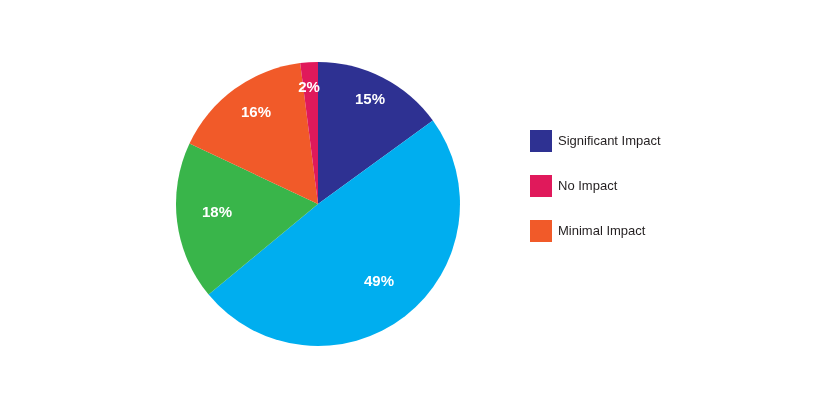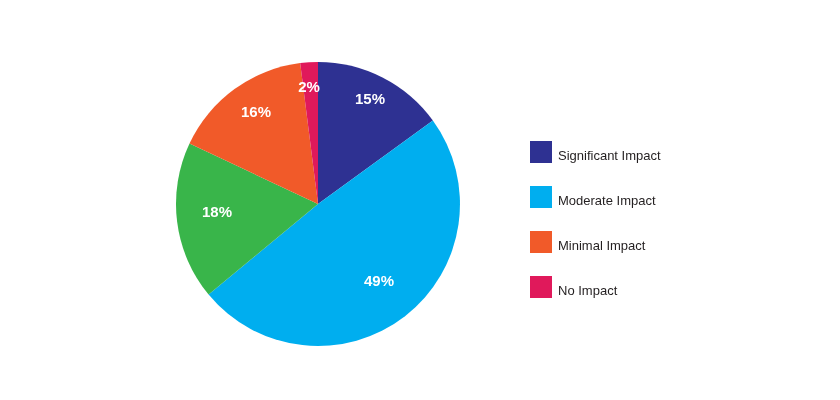--- a/index.html
+++ b/index.html
@@ -44,21 +44,21 @@
     dominant-baseline: middle;
   }
   #legend {
     position: absolute;
     left: 530px;
     top: 118px;
     width: 290px;
   }
   .legend-row {
     display: flex;
-    align-items: flex-end;
+    align-items: center;
     height: 45px;
   }
   .legend-swatch {
     width: 22px;
     height: 22px;
     flex: 0 0 22px;
   }
   .legend-label {
     margin-left: 6px;
     font-family: "Liberation Sans", sans-serif;
@@ -91,26 +91,22 @@
         </g>
     </svg>
   </div>
 
   <div id="legend">
       <div class="legend-row">
         <span class="legend-swatch" style="background: rgb(46, 49, 146);"></span>
         <span class="legend-label">Significant Impact</span>
       </div>
       <div class="legend-row">
-        <span class="legend-swatch" style="background: rgb(0, 174, 239);"></span>
-        <span class="legend-label">Moderate Impact</span>
+        <span class="legend-swatch" style="background: rgb(224, 25, 91);"></span>
+        <span class="legend-label">No Impact</span>
       </div>
       <div class="legend-row">
         <span class="legend-swatch" style="background: rgb(241, 90, 41);"></span>
         <span class="legend-label">Minimal Impact</span>
-      </div>
-      <div class="legend-row">
-        <span class="legend-swatch" style="background: rgb(224, 25, 91);"></span>
-        <span class="legend-label">No Impact</span>
       </div>
     </div>
 
 </div>
 
 </body></html>

